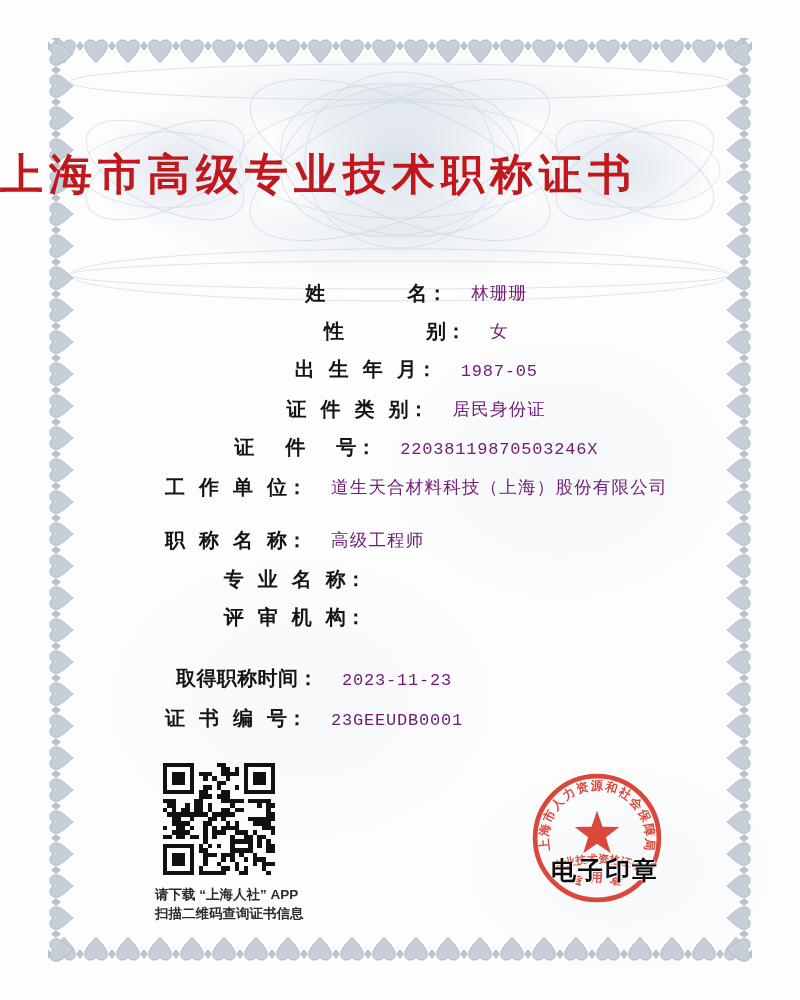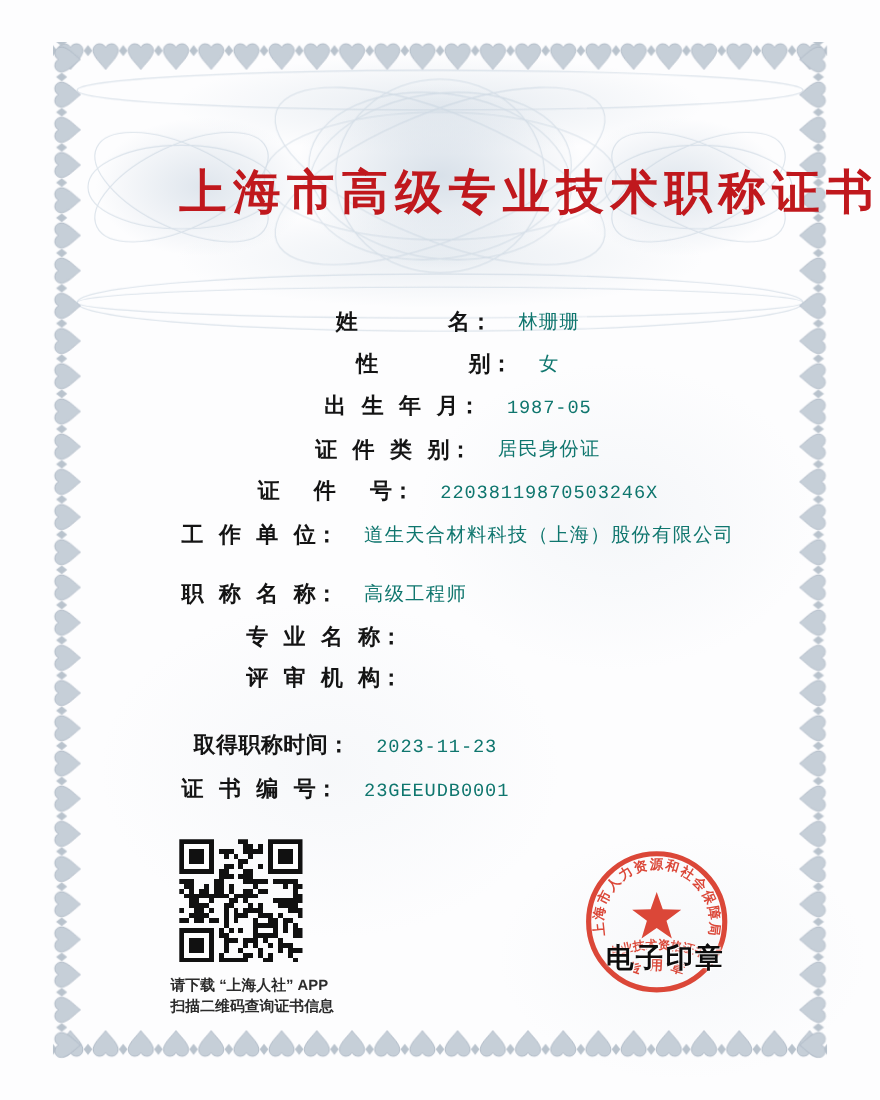--- a/index.html
+++ b/index.html
@@ -23,37 +23,37 @@
   }
   .rosette{position:absolute;top:20px;left:0;pointer-events:none;}
   .borderStrip{position:absolute;pointer-events:none;}
   .b-top{left:48px;top:38px;}
   .b-bottom{left:48px;top:935px;}
   .b-left{left:48px;top:38px;}
   .b-right{left:725px;top:38px;}
 
   .title{
     position:absolute;top:146px;left:0;right:0;margin:0;
-    text-align:right;font-size:43px;font-weight:900;
+    text-align:left;font-size:43px;font-weight:900;
     letter-spacing:6px;color:var(--title_red,#c0181d);
   }
   .group{position:absolute;left:165px;}
   .g1{top:281px;} .g2{top:528px;} .g3{top:666px;}
   .row{display:flex;align-items:flex-start;margin-bottom:13px;justify-content:center;}
   .g2 .row{margin-bottom:14px;}
   .label{
     flex:none;width:122px;display:inline-block;
     text-align:justify;text-align-last:justify;
     font-size:20px;font-weight:700;color:#141414;line-height:24px;
   }
   .colon{flex:none;font-size:20px;font-weight:700;color:#141414;line-height:24px;}
   .value{
     margin-left:24px;max-width:350px;
     font-family:"DejaVu Serif","Liberation Serif",serif;
-    font-size:17.5px;color:#0f766e;line-height:25px;letter-spacing:1.2px;
+    font-size:17.5px;color:#701a75;line-height:25px;letter-spacing:1.2px;
   }
   .value.num{
     font-family:Liberation Mono, monospace;
     letter-spacing:0.8px;font-size:17px;padding-top:2px;
   }
   .qr-wrap{position:absolute;left:163px;top:763px;}
   .qr-caption{margin-top:6px;margin-left:-8px;font-size:13.5px;font-weight:700;color:#2b2b2b;line-height:19px;white-space:nowrap;}
   .seal{position:absolute;left:522px;top:763px;opacity:.93;}
   .eseal{
     position:absolute;left:551px;top:854px;

